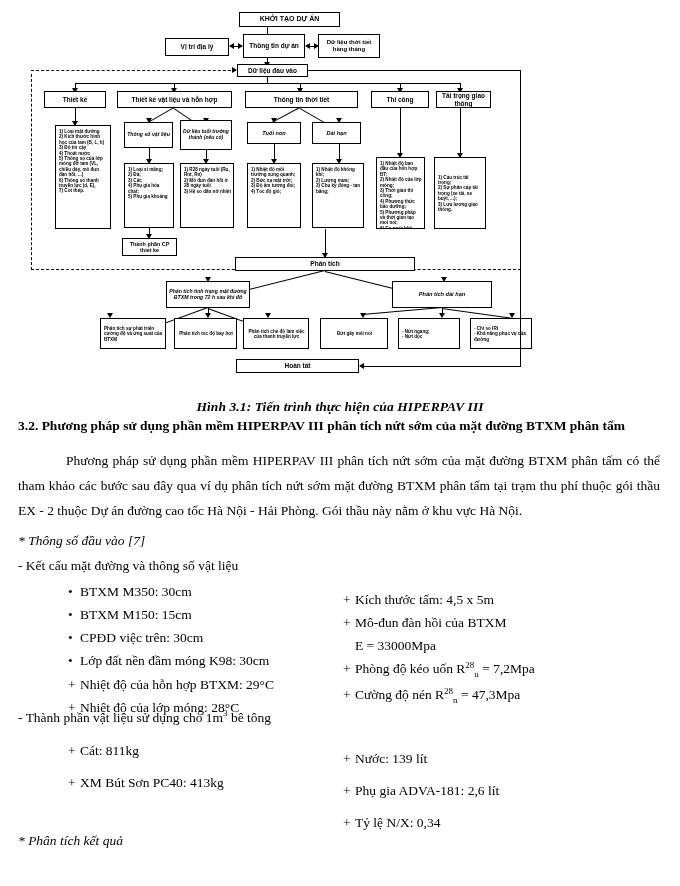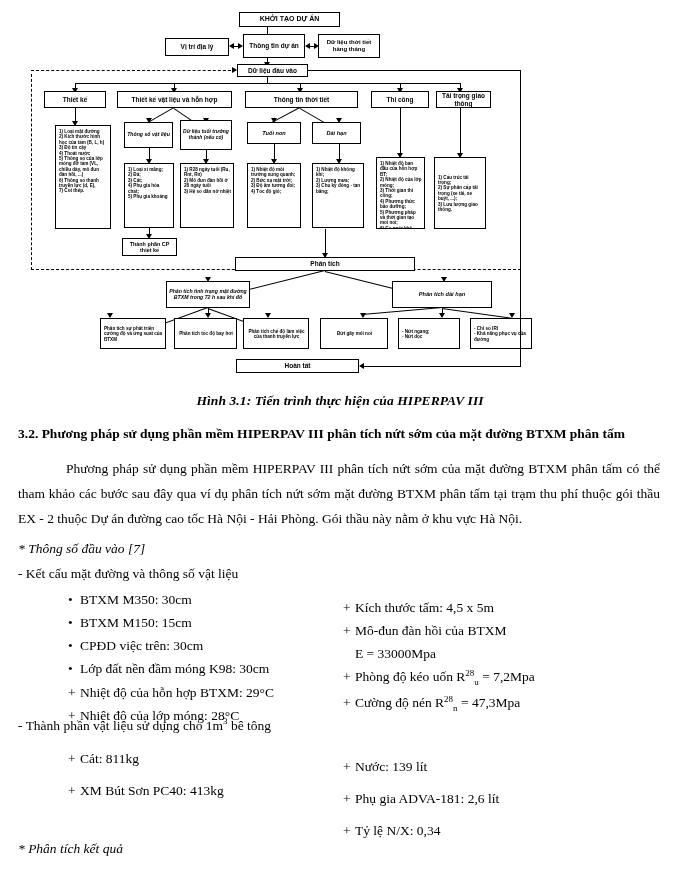--- a/index.html
+++ b/index.html
@@ -78,27 +78,27 @@
   .arrow-r { border-top: 3px solid transparent; border-bottom: 3px solid transparent; border-left: 5px solid #000; }
 
   .diag-line { position: absolute; transform-origin: 0 0; height: 1px; background: #000; }
 
   
   .caption {
     text-align: center;
     font-style: italic;
     font-weight: bold;
     font-size: 13.5px;
-    margin: 8px 0 0 0;
+    margin: 14px 0 0 0;
     letter-spacing: 0.1px;
   }
   .heading {
     font-weight: bold;
     font-size: 13.5px;
-    margin: 14px 18px 0 18px;
+    margin: 0 18px 0 18px;
     line-height: 1.62;
     text-align: justify;
   }
   .para {
     font-size: 13.5px;
     margin: 12px 20px 0 18px;
     line-height: 1.85;
     text-align: justify;
     text-indent: 48px;
   }

